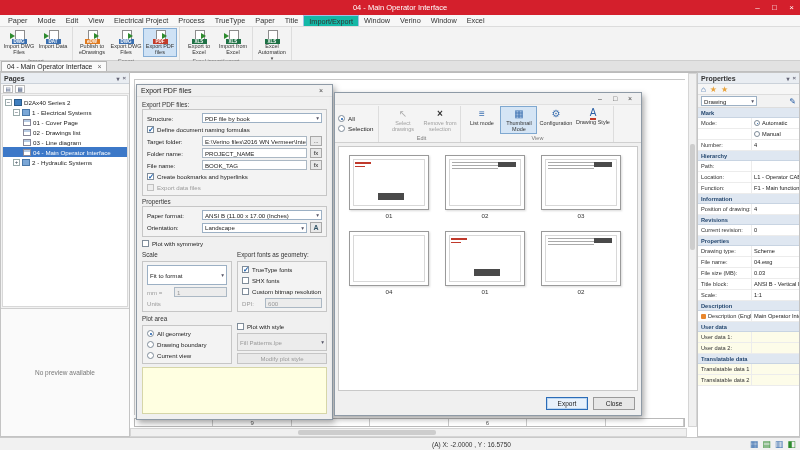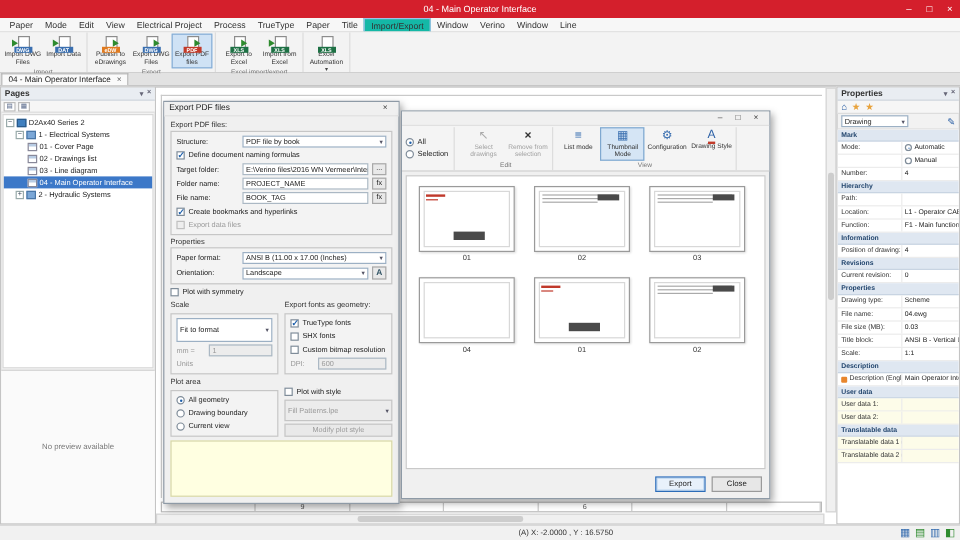--- a/index.html
+++ b/index.html
@@ -181,21 +181,21 @@
       <div class="menu-item">View</div>
       <div class="menu-item">Electrical Project</div>
       <div class="menu-item">Process</div>
       <div class="menu-item">TrueType</div>
       <div class="menu-item">Paper</div>
       <div class="menu-item">Title</div>
       <div class="menu-item active">Import/Export</div>
       <div class="menu-item">Window</div>
       <div class="menu-item">Verino</div>
       <div class="menu-item">Window</div>
-      <div class="menu-item">Line</div>
+      <div class="menu-item">Excel</div>
     </div>
 
   <div class="ribbon" id="ribbon">
       <div class="rgroup">
         <div class="rbtns">
           <div class="rbtn">
             <div class="ricon">
               <div class="pg"></div>
               <div class="tag blue">DWG</div>
               <div class="arr in"></div>

